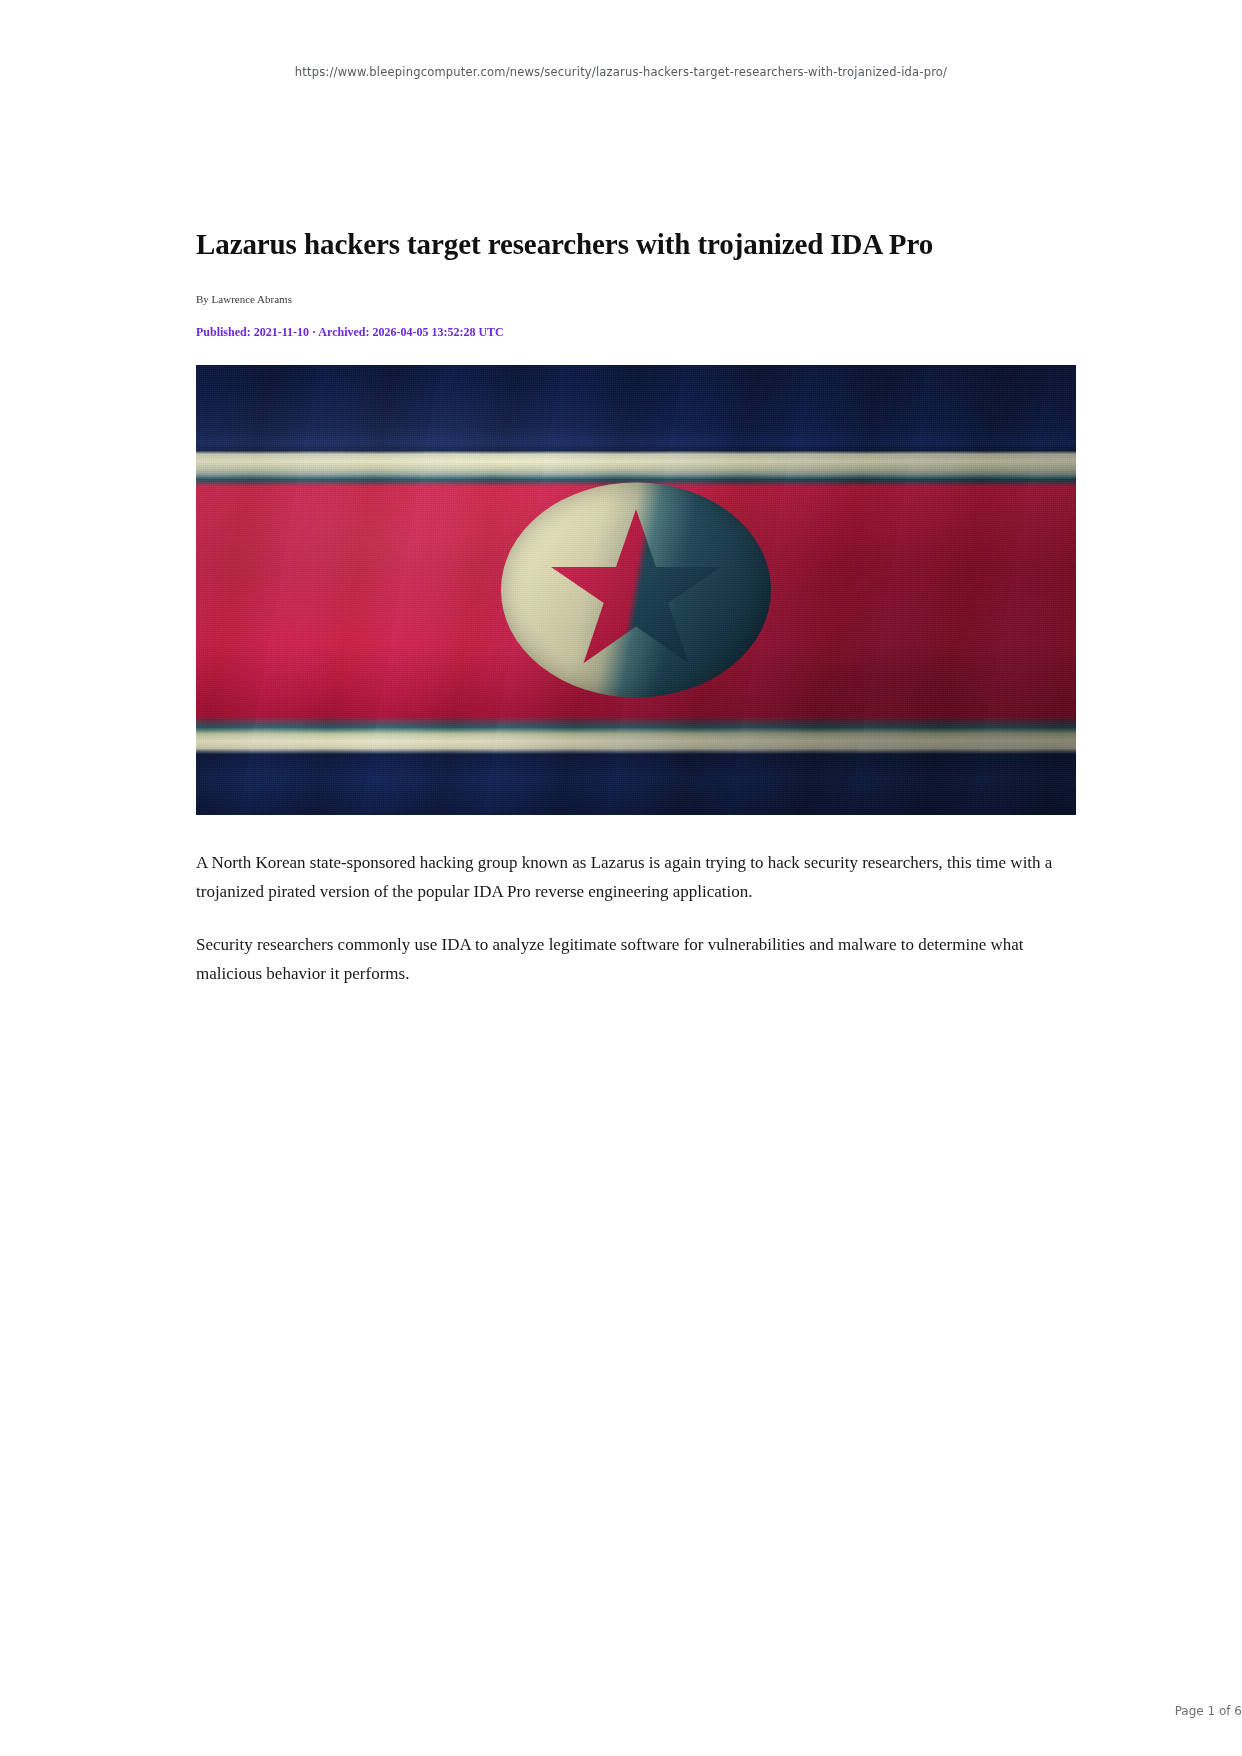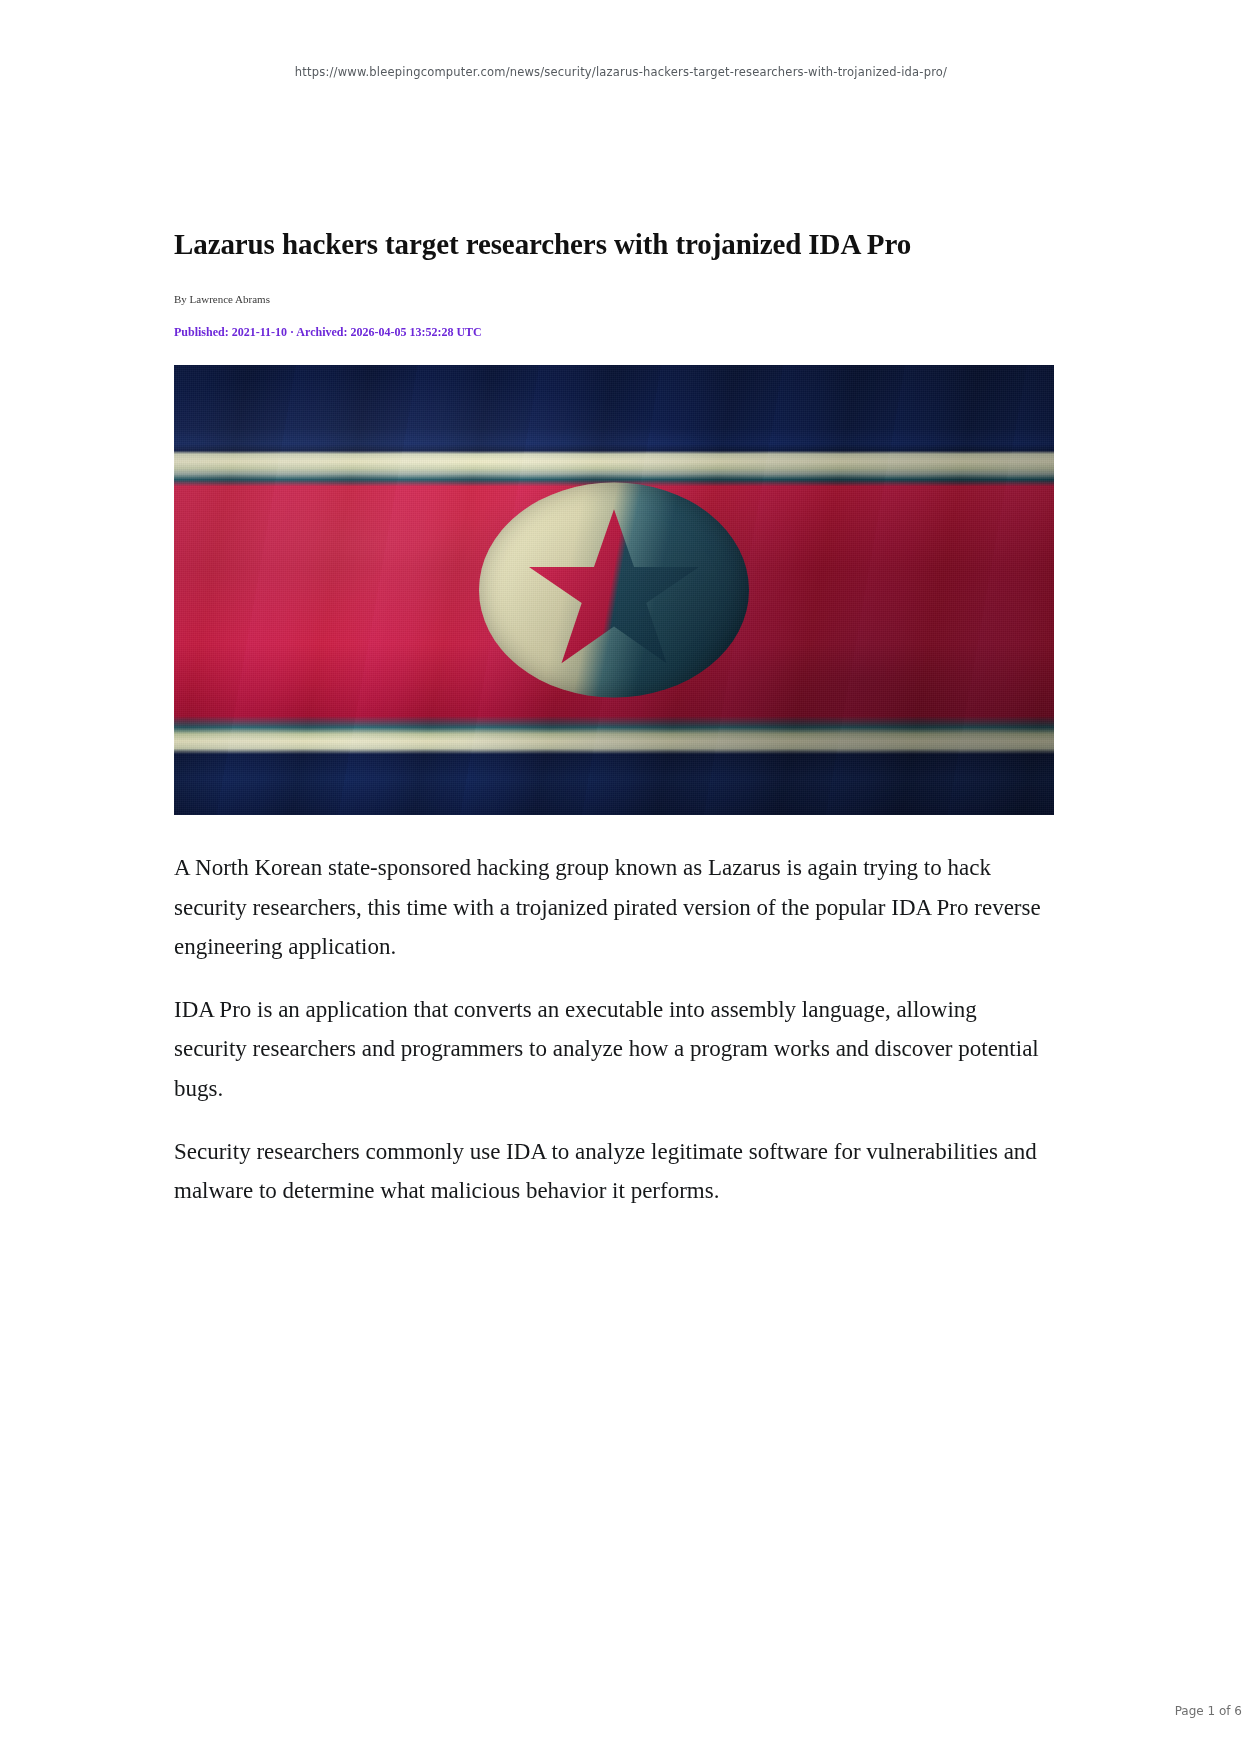--- a/index.html
+++ b/index.html
@@ -27,21 +27,21 @@
     left: 0;
     width: 100%;
     text-align: center;
     font-family: "DejaVu Sans", sans-serif;
     font-size: 11.5px;
     letter-spacing: 0.2px;
     color: #555a5f;
   }
   .content {
     position: absolute;
-    left: 174px;
+    left: 196px;
     top: 190px;
     width: 880px;
   }
   h1.title {
     font-family: "Liberation Serif", serif;
     font-size: 29px;
     font-weight: bold;
     line-height: 1.25;
     margin: 0 0 0 0;
     color: #111111;
@@ -147,21 +147,21 @@
     background-image:
       repeating-linear-gradient(0deg, rgba(255,255,255,0.035) 0px, rgba(255,255,255,0.035) 1px, rgba(0,0,0,0.035) 1px, rgba(0,0,0,0.035) 2px),
       repeating-linear-gradient(90deg, rgba(255,255,255,0.03) 0px, rgba(255,255,255,0.03) 1px, rgba(0,0,0,0.03) 1px, rgba(0,0,0,0.03) 2px);
     opacity: 0.65;
   }
   .body-copy {
     margin-top: 33px;
   }
   .body-copy p {
     margin: 0 0 23px 0;
-    font-size: 23px;
+    font-size: 17px;
     line-height: 1.72;
     color: #16181a;
   }
   .page-footer {
     position: absolute;
     bottom: 38px;
     left: 0;
     width: 100%;
     text-align: right;
     font-family: "DejaVu Sans", sans-serif;
@@ -188,21 +188,20 @@
       <div class="flag"></div>
       <div class="flag-waves"></div>
       <div class="flag-disc"></div>
       <div class="flag-star"></div>
       <div class="flag-shadow"></div>
       <div class="flag-noise"></div>
     </div>
 
     <div class="body-copy">
       <p>A North Korean state-sponsored hacking group known as Lazarus is again trying to hack security researchers, this time with a trojanized pirated version of the popular IDA Pro reverse engineering application.</p>
-      <p>IDA Pro is an application that converts an executable into assembly language, allowing security researchers and programmers to analyze how a program works and discover potential bugs.</p>
       <p>Security researchers commonly use IDA to analyze legitimate software for vulnerabilities and malware to determine what malicious behavior it performs.</p>
     </div>
 
   </div>
 
   <div class="page-footer">Page 1 of 6</div>
 
 </div>
 
 </body></html>

